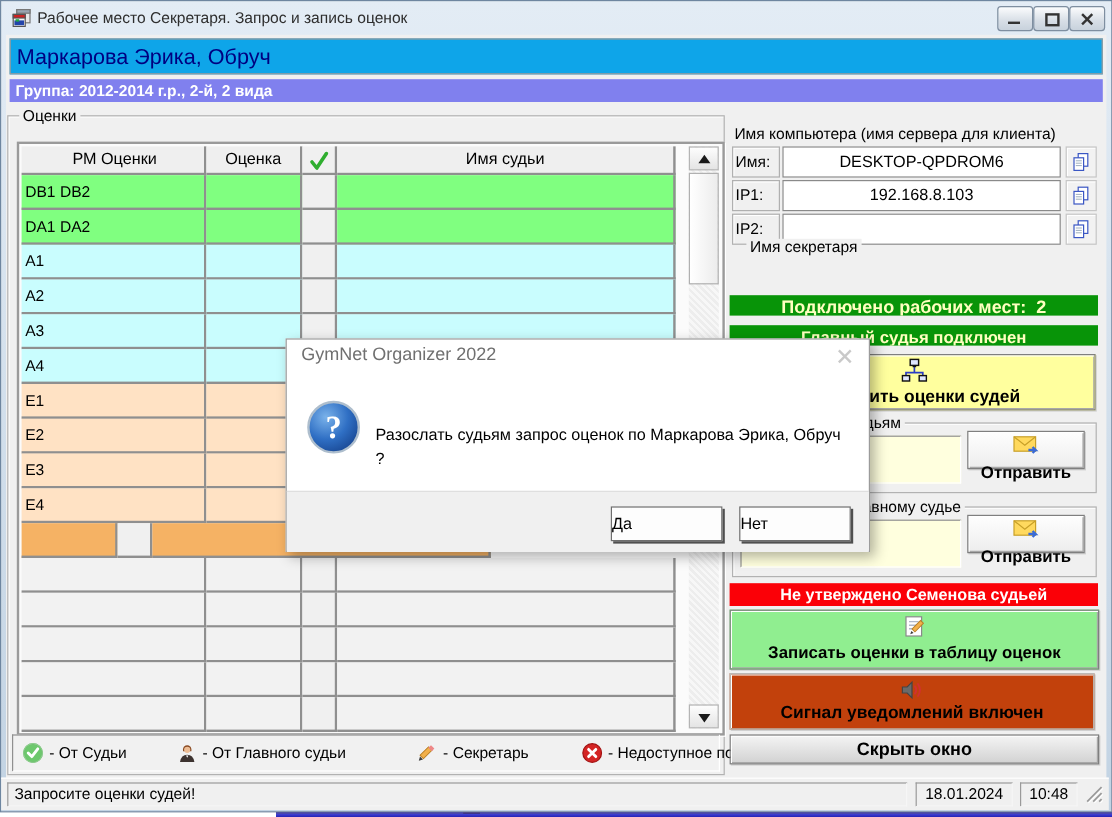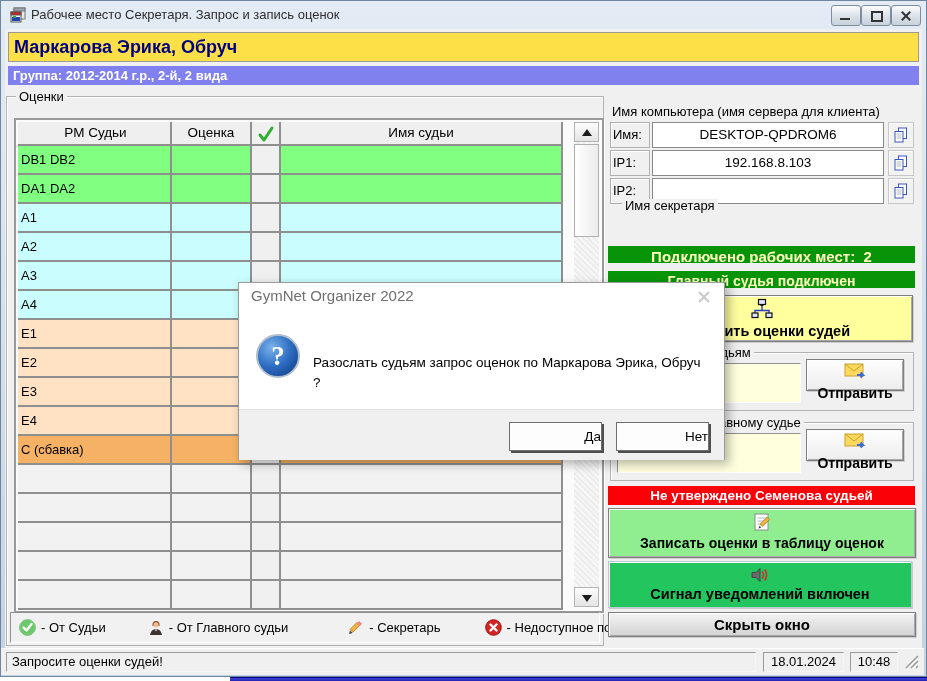--- a/index.html
+++ b/index.html
@@ -13,22 +13,22 @@
   .title-text{left:30px;top:0;height:28px;line-height:28px;color:#2e2e2e;white-space:nowrap;}
   .appicon{left:9px;top:6px;width:16px;height:16px;}
   .capbtn{top:4px;width:28px;height:19px;border:1px solid #7e8ea0;border-radius:3px;
           background:linear-gradient(#fbfcfd,#d7dee6 60%,#c8d2dc);}
   .capbtn .g-min{position:absolute;left:8px;top:12px;width:10px;height:0;border-top:2px solid #333;}
   .capbtn .g-max{position:absolute;left:9px;top:5px;width:8px;height:7px;border:2px solid #333;}
   .g-x{position:absolute;left:13px;top:4px;width:2px;height:12px;background:#333;transform:rotate(45deg);}
   .g-x2{position:absolute;left:13px;top:4px;width:2px;height:12px;background:#333;transform:rotate(-45deg);}
   .client{left:4px;top:28px;width:917px;height:643px;background:#f0f0f0;}
   
-  .athlete{left:8px;top:32px;width:911px;height:30px;background:#fde047;border:1px solid #9a9a9a;
-           font-size:18px;font-weight:bold;color:#000080;line-height:28px;padding-left:5px;box-sizing:border-box;}
+  .athlete{left:8px;top:32px;width:911px;height:30px;background:#0ea5e9;border:1px solid #9a9a9a;
+           font-size:18px;font-weight:normal;color:#000080;line-height:28px;padding-left:5px;box-sizing:border-box;}
   .groupbar{left:8px;top:66px;width:911px;height:19px;background:#8080EE;color:#fff;font-weight:bold;
             font-size:13px;line-height:19px;padding-left:5px;box-sizing:border-box;white-space:pre;}
   
   .gbox{border:1px solid #b2b2b2;box-shadow:inset 1px 1px 0 #fff;}
   .gbox-label{background:#f0f0f0;padding:0 3px;line-height:13px;font-size:13px;}
   
   .tframe{left:14px;top:118px;width:586px;height:491px;border:2px solid #9a9a9a;background:#fbfbfb;
           box-shadow:1px 1px 0 #fff;overflow:hidden;}
   .tcells{position:absolute;left:2px;top:2px;width:547px;}
   .trow{display:flex;}
@@ -78,40 +78,40 @@
   .msg-group{left:610px;width:302px;height:57px;}
   .memo{position:absolute;left:6px;top:10px;width:184px;height:40px;background:#FFFFDE;
         border:1px solid;border-color:#909090 #fff #fff #909090;box-sizing:border-box;}
   .sendbtn{position:absolute;left:195px;top:6px;width:98px;height:32px;background:linear-gradient(#fefefe,#ededed);
            text-align:center;box-sizing:border-box;}
   .sendbtn .lbl{font-weight:bold;font-size:14px;display:block;margin-top:1px;}
   .redbar{left:608px;top:486px;width:307px;height:19px;background:#FB0007;color:#fff;font-weight:bold;
           font-size:13.5px;text-align:center;line-height:19px;white-space:nowrap;}
   .writebtn{left:608px;top:508px;width:308px;height:50px;background:#90EE90;text-align:center;box-sizing:border-box;}
   .writebtn .lbl{font-weight:bold;font-size:14px;white-space:nowrap;}
-  .signal{left:608px;top:561px;width:304px;height:47px;background:#22c55e;border:1px solid #b9cdd1;
+  .signal{left:608px;top:561px;width:304px;height:47px;background:#c2410c;border:1px solid #b9cdd1;
           box-shadow:inset 1px 1px 0 #fff,1px 1px 0 #c9c9c9;text-align:center;box-sizing:border-box;}
   .signal .lbl{font-weight:bold;font-size:14.5px;white-space:nowrap;}
   .hidebtn{left:608px;top:612px;width:308px;height:25px;background:linear-gradient(#f4f4f4,#d2d2d2);
            font-weight:bold;font-size:15px;text-align:center;line-height:23px;box-sizing:border-box;}
   
   .statusbar{left:1px;top:648px;width:923px;height:26px;background:#f0f0f0;border-top:1px solid #fff;}
   .sseg{position:absolute;top:3px;height:20px;border:1px solid;border-color:#9a9a9a #f6f6f6 #f6f6f6 #9a9a9a;
         box-sizing:border-box;line-height:18px;padding:0 5px;background:#f0f0f0;white-space:nowrap;}
   
   .dialog{left:238px;top:282px;width:485px;height:176px;background:#fff;border:1px solid #9b9b9b;
           box-shadow:4px 4px 10px rgba(0,0,0,.3);}
   .dlg-title{position:absolute;left:12px;top:4px;font-size:15px;color:#707070;white-space:nowrap;}
   .dlg-close{position:absolute;right:12px;top:6px;width:16px;height:16px;}
   .dlg-close .x1,.dlg-close .x2{position:absolute;left:7px;top:1px;width:2px;height:14px;background:#c9c9c9;}
   .dlg-close .x1{transform:rotate(45deg);} .dlg-close .x2{transform:rotate(-45deg);}
   .dlg-msg{position:absolute;left:74px;top:50px;width:395px;font-size:13.5px;line-height:20px;margin-top:20px;}
   .dlg-footer{position:absolute;left:0;top:126px;width:485px;height:50px;background:#f0f0f0;border-top:1px solid #dfdfdf;}
   .dlg-btn{position:absolute;top:12px;width:93px;height:29px;background:#fdfdfd;border:1px solid #6e6e6e;
-           box-shadow:2px 2px 0 #4f4f4f;box-sizing:border-box;text-align:right;line-height:27px;font-size:13.5px;}
+           box-shadow:2px 2px 0 #4f4f4f;box-sizing:border-box;text-align:left;line-height:27px;font-size:13.5px;}
   
   .bluestrip{left:230px;top:677px;width:697px;height:4px;background:linear-gradient(#4646d8,#1515a8);border-top:1px solid #000080;}
   .taskfrag{left:386px;top:677px;width:14px;height:4px;background:#c9b86a;}
 </style>
 </head>
 <body>
 
 <div class="screen">
 
   <div class="abs window">
@@ -141,21 +141,21 @@
 
   <div class="abs athlete">Маркарова Эрика, Обруч</div>
   <div class="abs groupbar">Группа: 2012-2014 г.р., 2-й, 2 вида</div>
 
   <div class="abs gbox" style="left:6px;top:96px;width:596px;height:548px;"></div>
   <div class="abs gbox-label" style="left:16px;top:90px;">Оценки</div>
 
   <div class="abs tframe">
     <div class="tcells">
       <div class="trow">
-        <div class="tcell th c1">РМ Судьи</div>
+        <div class="tcell th c1">РМ Оценки</div>
         <div class="tcell th c2">Оценка</div>
         <div class="tcell th c3">
           <svg width="18" height="18" viewBox="0 0 18 18" style="margin-top:3px;">
             <polyline points="3,10 7,15 15,3" fill="none" stroke="#2fae2f" stroke-width="3" stroke-linecap="round" stroke-linejoin="round"></polyline>
           </svg>
         </div>
         <div class="tcell th c4">Имя судьи</div>
       </div>
 
       <div class="trow">
@@ -212,21 +212,20 @@
           <div class="tcell c3"></div>
           <div class="tcell c4 r-peach"></div>
         </div>
       <div class="trow">
           <div class="tcell c1 r-peach">E4</div>
           <div class="tcell c2 r-peach"></div>
           <div class="tcell c3"></div>
           <div class="tcell c4 r-peach"></div>
         </div>
       <div class="trow">
-          <div class="tcell c1 r-orange">С (сбавка)</div>
           <div class="tcell c2 r-orange"></div>
           <div class="tcell c3"></div>
           <div class="tcell c4 r-orange"></div>
         </div>
       <div class="trow">
           <div class="tcell c1 r-empty"></div>
           <div class="tcell c2 r-empty"></div>
           <div class="tcell c3"></div>
           <div class="tcell c4 r-empty"></div>
         </div>

